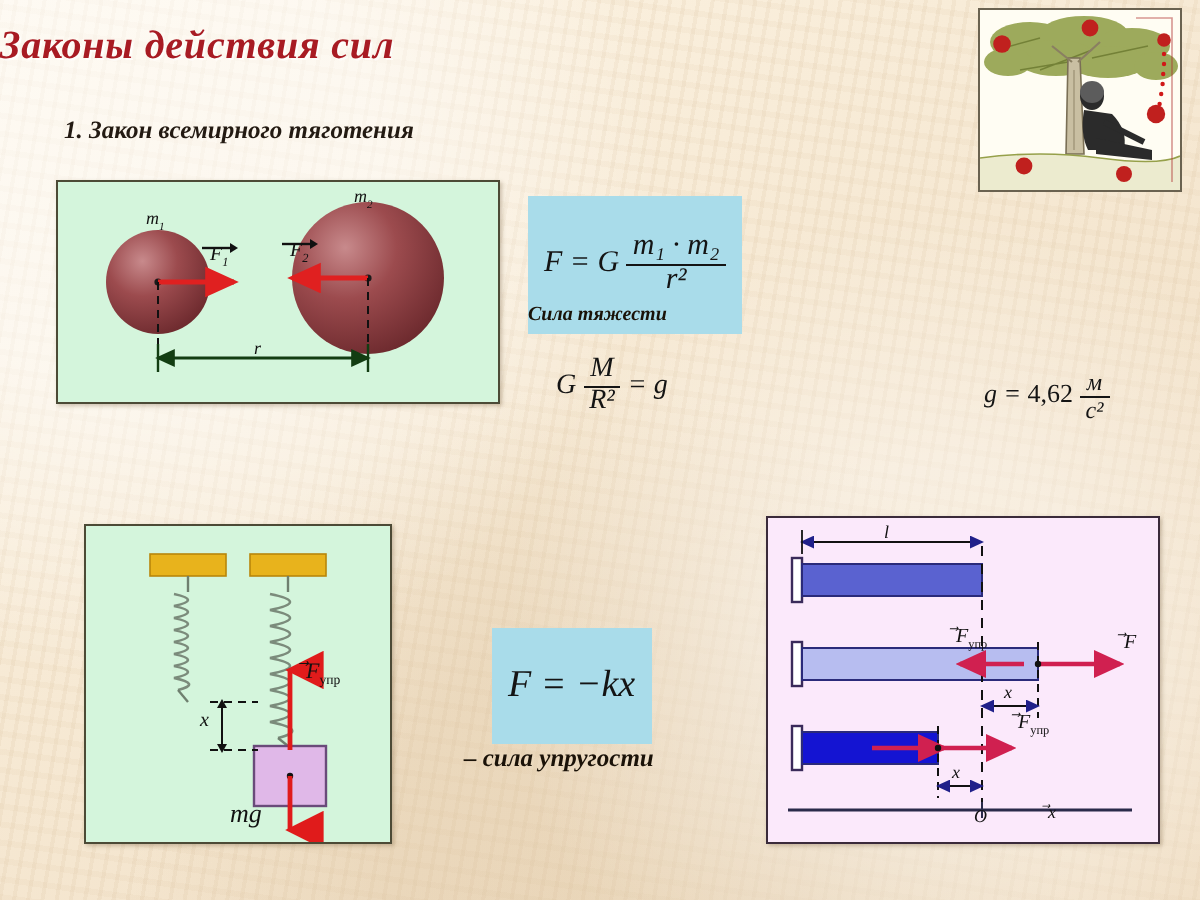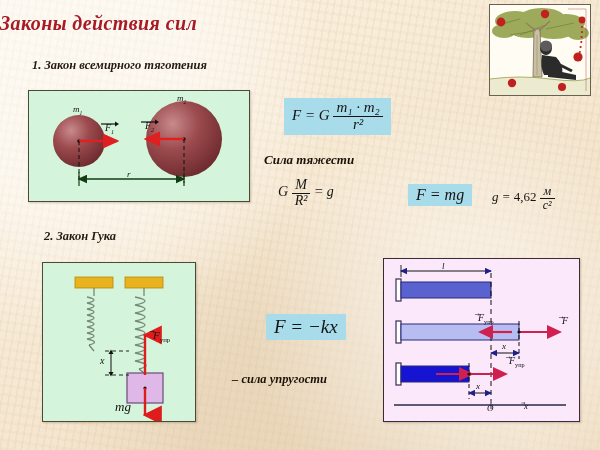--- a/index.html
+++ b/index.html
@@ -43,23 +43,22 @@
   .pinkbox{
     background:#fbe9fb;border:1.6px solid #3a2a3a;
     box-shadow:1px 1px 2px rgba(120,100,70,.35);
   }
   #dia1{left:28px;top:90px;width:220px;height:110px;}
   #dia2{left:42px;top:262px;width:152px;height:158px;}
   #dia3{left:383px;top:258px;width:195px;height:162px;}
 
   
   .chip{
-    background:#a9dcea;padding:2px 8px;display:inline-block;
+    background:#a9dcea;padding:18px 8px;display:inline-block;
     color:#10131a;
-    margin-left:20px;
   }
   .math{font-family:"Liberation Serif",serif;font-style:italic;color:#141414;}
   .frac{display:inline-block;vertical-align:middle;text-align:center;line-height:1.05;}
   .frac .num{display:block;border-bottom:1.2px solid #141414;padding:0 3px;}
   .frac .den{display:block;padding:0 3px;}
   sub,sup{font-size:.62em;font-style:italic;}
 
   
   #newton{
     left:489px;top:4px;width:100px;height:90px;
@@ -192,47 +191,42 @@
 
   <div class="abs chip math" style="left:264px;top:98px;font-size:15px;">
     <span>F = G</span>
     <span class="frac">
       <span class="num">m₁ · m₂</span>
       <span class="den">r²</span>
     </span>
   </div>
 
 
-  <div class="abs" style="left:264px;top:152px;font-size:13px;font-weight:bold;font-style:italic;color:#1a1208;">Сила тяжести</div>
+  <div class="abs" style="left:264px;top:152px;font-size:10px;font-weight:bold;font-style:italic;color:#1a1208;">Сила тяжести</div>
 
   <div class="abs math" style="left:278px;top:178px;font-size:14px;">
     <span>G</span>
     <span class="frac">
       <span class="num">M</span>
       <span class="den">R²</span>
     </span>
     <span>= g</span>
   </div>
 
-  <div class="abs chip math" style="left:388px;top:184px;font-size:16px;">F = mg</div>
 
   <div class="abs math" style="left:492px;top:185px;font-size:13px;white-space:nowrap;">
     <span>g</span>
     <span>=</span>
     <span style="font-style:normal">4,62</span>
     <span class="frac" style="font-size:12px;">
       <span class="num">м</span>
       <span class="den">с²</span>
     </span>
   </div>
 
-  <div class="abs section-head" id="sec2">
-    <span>2.</span>
-    <span>Закон Гука</span>
-  </div>
 
   <div class="abs greenbox" id="dia2">
     <svg width="152" height="158" viewBox="0 0 152 158">
       <defs>
         <marker id="red-up" markerWidth="8" markerHeight="8" refX="4" refY="1" orient="auto">
           <path d="M4,0 L8,8 L0,8 z" fill="#e01b1b"></path>
         </marker>
         <marker id="red-dn" markerWidth="8" markerHeight="8" refX="4" refY="7" orient="auto">
           <path d="M4,8 L0,0 L8,0 z" fill="#e01b1b"></path>
         </marker>

